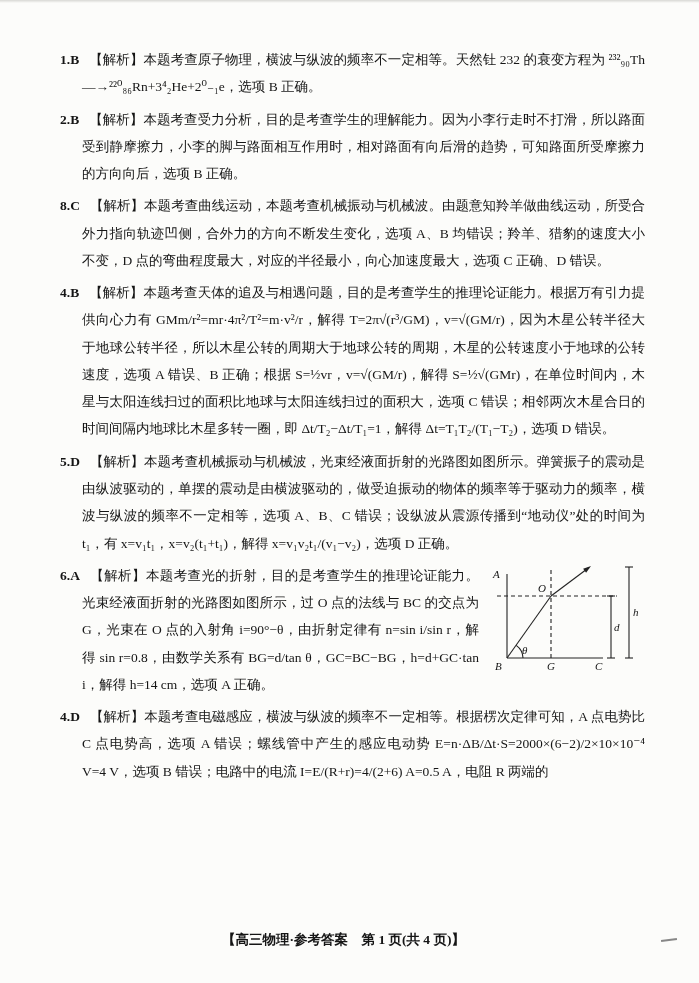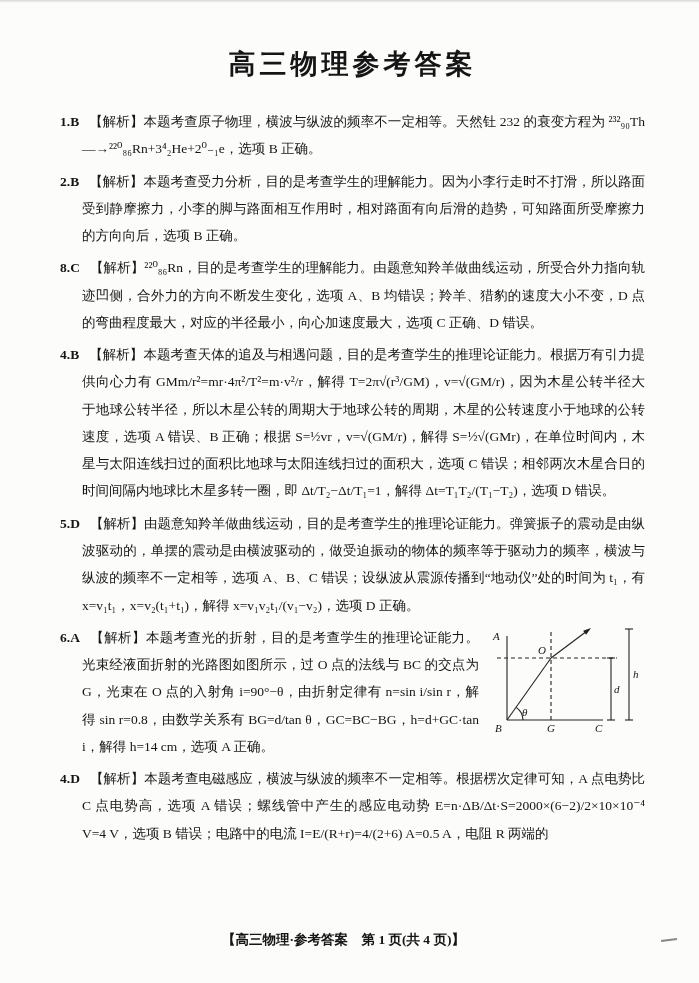--- a/index.html
+++ b/index.html
@@ -59,49 +59,48 @@
     fill:#151515;
   }
 </style>
 </head>
 <body>
 
 <div class="scan-edge"></div>
 
 <div class="page">
 
-  <h1 class="title">高三物理参考答案</h1>
 
   <div class="item">
     <p class="para">
       <span class="num">1.B</span><span class="intro">【解析】</span><span class="intro">本题考查原子物理，横波与纵波的频率不一定相等。</span><span>天然钍 232 的衰变方程为 ²³²₉₀Th—→²²⁰₈₆Rn+3⁴₂He+2⁰₋₁e，选项 B 正确。</span>
     </p>
   </div>
 
   <div class="item">
     <p class="para">
       <span class="num">2.B</span><span class="intro">【解析】</span><span class="intro">本题考查受力分析，目的是考查学生的理解能力。</span><span>因为小李行走时不打滑，所以路面受到静摩擦力，小李的脚与路面相互作用时，相对路面有向后滑的趋势，可知路面所受摩擦力的方向向后，选项 B 正确。</span>
     </p>
   </div>
 
   <div class="item">
     <p class="para">
-      <span class="num">8.C</span><span class="intro">【解析】</span><span class="intro">²²⁰₈₆Rn，目的是考查学生的理解能力。</span><span>由题意知羚羊做曲线运动，所受合外力指向轨迹凹侧，合外力的方向不断发生变化，选项 A、B 均错误；羚羊、猎豹的速度大小不变，D 点的弯曲程度最大，对应的半径最小，向心加速度最大，选项 C 正确、D 错误。</span>
+      <span class="num">8.C</span><span class="intro">【解析】</span><span class="intro">本题考查曲线运动，本题考查机械振动与机械波。</span><span>由题意知羚羊做曲线运动，所受合外力指向轨迹凹侧，合外力的方向不断发生变化，选项 A、B 均错误；羚羊、猎豹的速度大小不变，D 点的弯曲程度最大，对应的半径最小，向心加速度最大，选项 C 正确、D 错误。</span>
     </p>
   </div>
 
   <div class="item">
     <p class="para">
       <span class="num">4.B</span><span class="intro">【解析】</span><span class="intro">本题考查天体的追及与相遇问题，目的是考查学生的推理论证能力。</span><span>根据万有引力提供向心力有 GMm/r²=mr·4π²/T²=m·v²/r，解得 T=2π√(r³/GM)，v=√(GM/r)，因为木星公转半径大于地球公转半径，所以木星公转的周期大于地球公转的周期，木星的公转速度小于地球的公转速度，选项 A 错误、B 正确；根据 S=½vr，v=√(GM/r)，解得 S=½√(GMr)，在单位时间内，木星与太阳连线扫过的面积比地球与太阳连线扫过的面积大，选项 C 错误；相邻两次木星合日的时间间隔内地球比木星多转一圈，即 Δt/T₂−Δt/T₁=1，解得 Δt=T₁T₂/(T₁−T₂)，选项 D 错误。</span>
     </p>
   </div>
 
   <div class="item">
     <p class="para">
-      <span class="num">5.D</span><span class="intro">【解析】</span><span class="intro">由题意知羚羊做曲线运动，目的是考查学生的推理论证能力。</span><span>弹簧振子的震动是由纵波驱动的，单摆的震动是由横波驱动的，做受迫振动的物体的频率等于驱动力的频率，横波与纵波的频率不一定相等，选项 A、B、C 错误；设纵波从震源传播到“地动仪”处的时间为 t₁，有 x=v₁t₁，x=v₂(t₁+t₁)，解得 x=v₁v₂t₁/(v₁−v₂)，选项 D 正确。</span>
+      <span class="num">5.D</span><span class="intro">【解析】</span><span class="intro">本题考查机械振动与机械波，光束经液面折射的光路图如图所示。</span><span>弹簧振子的震动是由纵波驱动的，单摆的震动是由横波驱动的，做受迫振动的物体的频率等于驱动力的频率，横波与纵波的频率不一定相等，选项 A、B、C 错误；设纵波从震源传播到“地动仪”处的时间为 t₁，有 x=v₁t₁，x=v₂(t₁+t₁)，解得 x=v₁v₂t₁/(v₁−v₂)，选项 D 正确。</span>
     </p>
   </div>
 
   <div class="item">
     <p class="para">
       <span class="figure" style="display:block;">
         <svg width="156" height="112" viewBox="0 0 156 112">
           <g stroke="#222" stroke-width="1.1" fill="none">
 
             <line x1="18" y1="10" x2="18" y2="94"></line>

